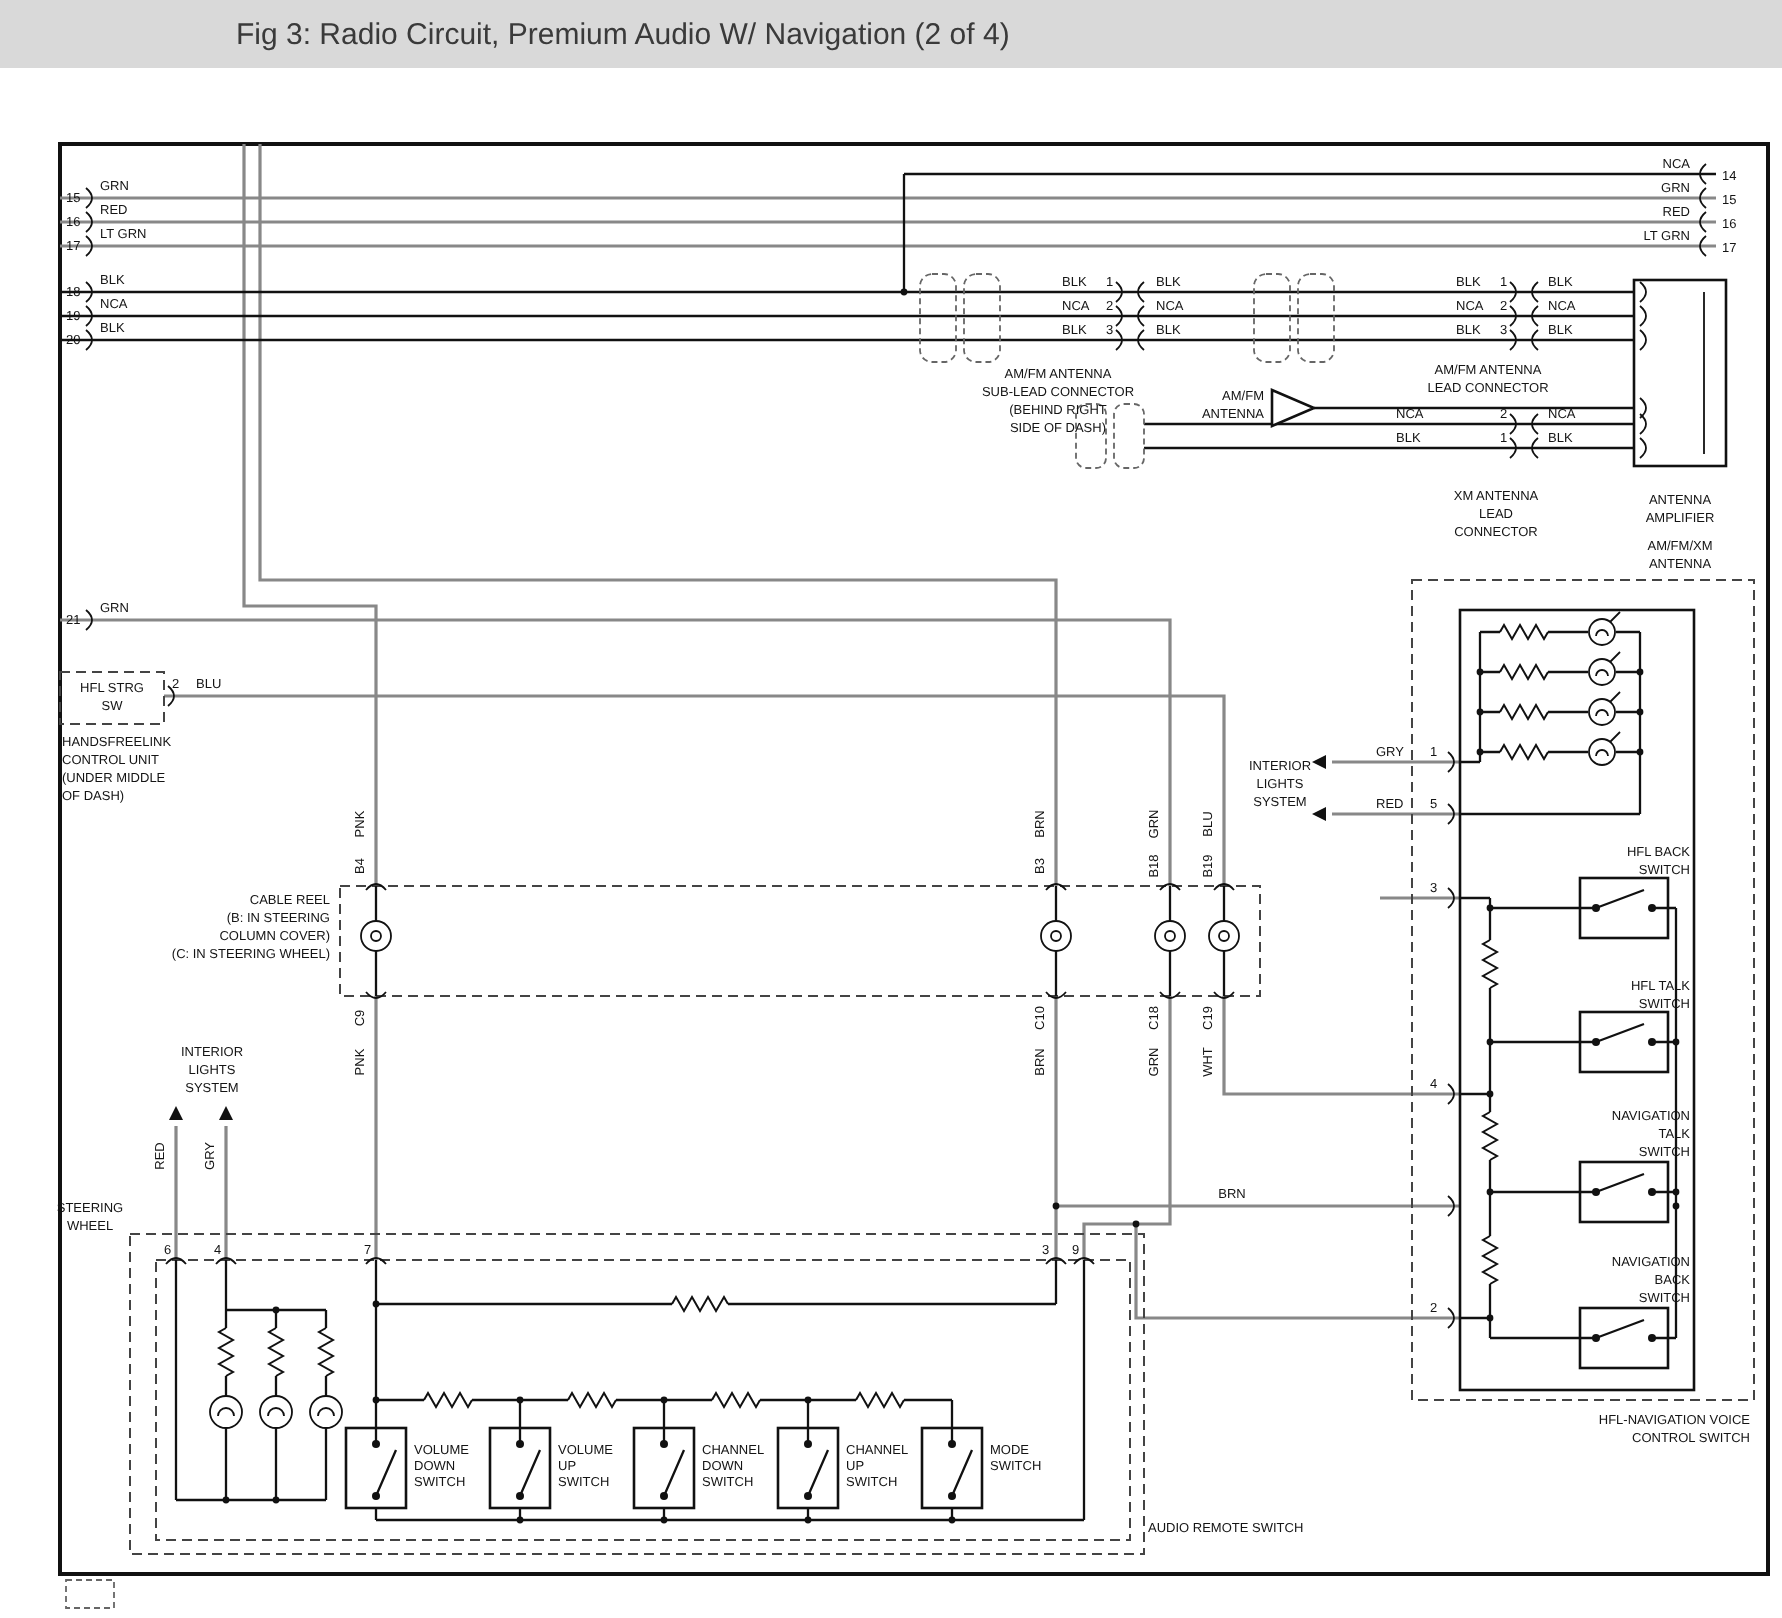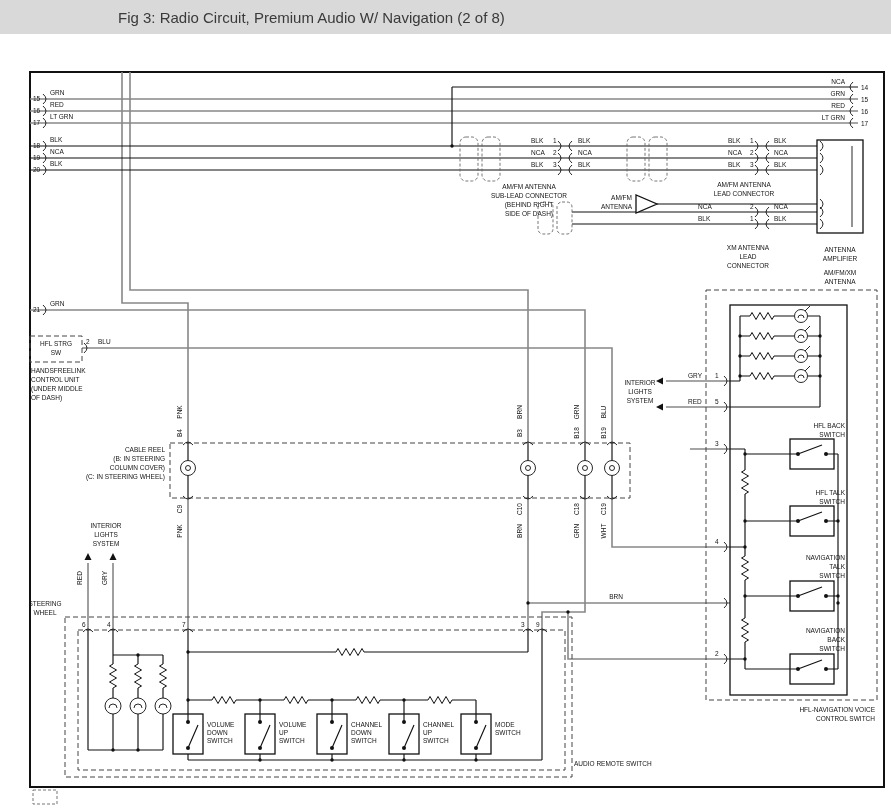--- a/index.html
+++ b/index.html
@@ -16,21 +16,21 @@
   .solid{fill:#fff;stroke:#111;stroke-width:1.3;}
   .blk{fill:none;stroke:#111;stroke-width:1.15;}
   .thin{fill:none;stroke:#111;stroke-width:.9;}
   .wire{fill:none;stroke:#888;stroke-width:1.6;}
 </style>
 </head>
 <body>
 
 <div class="page">
   <div class="titlebar" style="background: rgb(217, 217, 217);">
-    <span style="color: rgb(58, 58, 58);">Fig 3: Radio Circuit, Premium Audio W/ Navigation (2 of 8)</span>
+    <span style="color: rgb(58, 58, 58);">Fig 3: Radio Circuit, Premium Audio W/ Navigation (2 of 4)</span>
   </div>
 
   <svg id="dwg" width="891" height="809" viewBox="0 0 891 809">
 
     <rect class="border" x="30" y="72" width="854" height="715"></rect>
 
     <path class="wire" d="M30 99 H858 M30 310 H585 V443 M585 498 V612 H542 V630 M568 612 V659 H730" stroke="#2f9e36"></path>
     <path class="wire" d="M30 123 H858" stroke="#53c62f"></path>
     <path class="wire" d="M30 111 H858 M88 563 V630 M666 407 H730" stroke="#cc3b32"></path>
     <path class="wire" d="M122 72 V303 H188 V443 M188 498 V630" stroke="#f097b1"></path>

